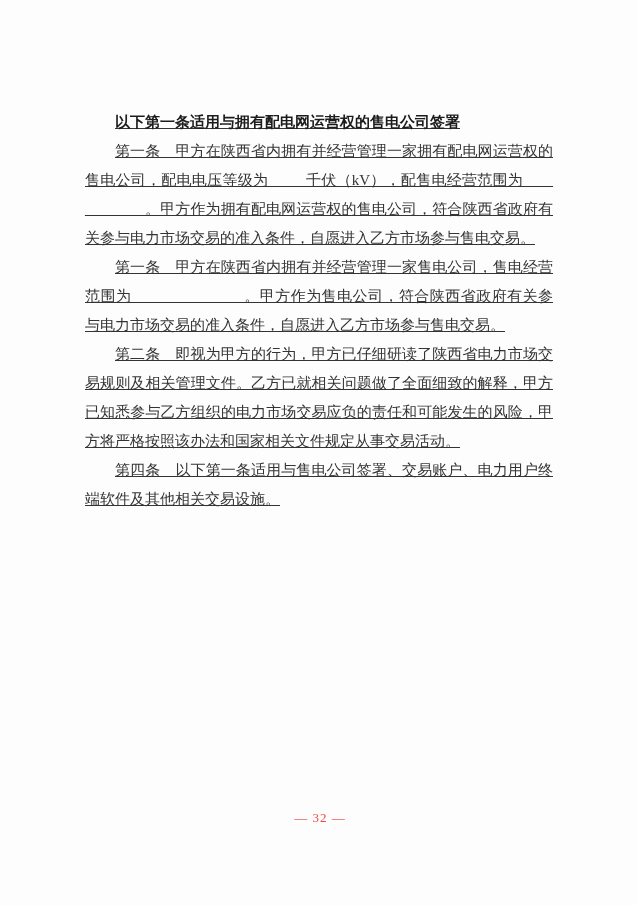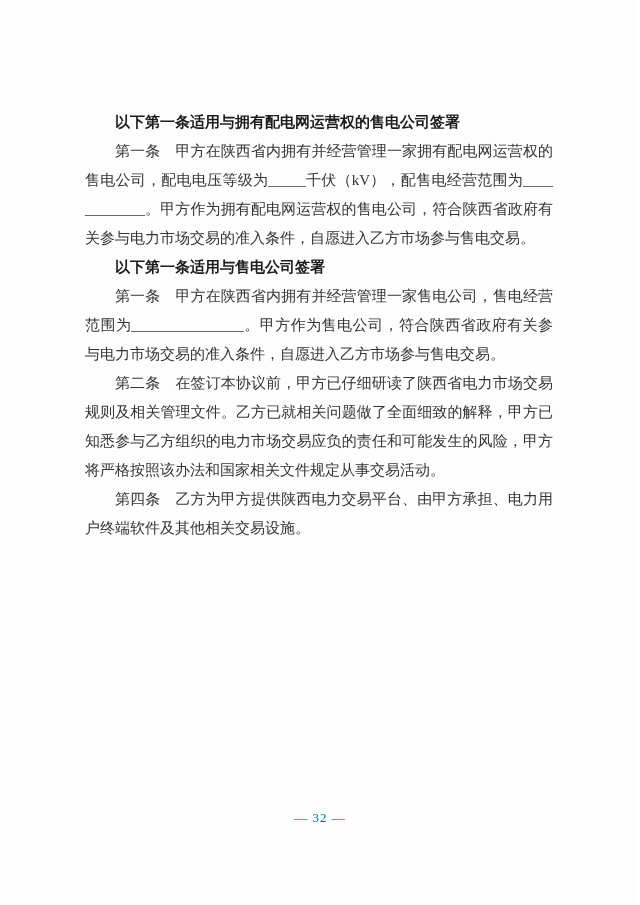--- a/index.html
+++ b/index.html
@@ -12,20 +12,21 @@
   }
   .page {
     position: relative;
     width: 637px;
     height: 905px;
     box-sizing: border-box;
     background: #fdfdfd;
     padding: 108px 84px 0 85px;
     font-family: "Liberation Serif", "DejaVu Serif", serif;
     color: #343434;
+    text-decoration: underline;
   }
   .doc-block {
     margin: 0;
     font-size: 15px;
     line-height: 29px;
     text-align: justify;
     text-indent: 2em;
     word-break: break-all;
   }
   .doc-heading {
@@ -34,40 +35,39 @@
     text-align: left;
   }
   .page-footer {
     position: absolute;
     left: 0;
     top: 808px;
     width: 640px;
     text-align: center;
     font-size: 13px;
     line-height: 20px;
-    color: #0369a1;
+    color: #ef4444;
     letter-spacing: 1px;
   }
 </style>
 </head>
 <body>
 
 <div class="page">
 
   <h2 class="doc-block doc-heading">以下第一条适用与拥有配电网运营权的售电公司签署</h2>
 
   <p class="doc-block">第一条　甲方在陕西省内拥有并经营管理一家拥有配电网运营权的售电公司，配电电压等级为_____千伏（kV），配售电经营范围为____________。甲方作为拥有配电网运营权的售电公司，符合陕西省政府有关参与电力市场交易的准入条件，自愿进入乙方市场参与售电交易。</p>
 
-  <h2 class="doc-block doc-heading">以下第一条适用与售电公司签署</h2>
 
   <p class="doc-block">第一条　甲方在陕西省内拥有并经营管理一家售电公司，售电经营范围为_______________。甲方作为售电公司，符合陕西省政府有关参与电力市场交易的准入条件，自愿进入乙方市场参与售电交易。</p>
 
-  <p class="doc-block">第二条　在签订本协议前，甲方已仔细研读了陕西省电力市场交易规则及相关管理文件。乙方已就相关问题做了全面细致的解释，甲方已知悉参与乙方组织的电力市场交易应负的责任和可能发生的风险，甲方将严格按照该办法和国家相关文件规定从事交易活动。</p>
+  <p class="doc-block">第二条　即视为甲方的行为，甲方已仔细研读了陕西省电力市场交易规则及相关管理文件。乙方已就相关问题做了全面细致的解释，甲方已知悉参与乙方组织的电力市场交易应负的责任和可能发生的风险，甲方将严格按照该办法和国家相关文件规定从事交易活动。</p>
 
 
-  <p class="doc-block">第四条　乙方为甲方提供陕西电力交易平台、由甲方承担、电力用户终端软件及其他相关交易设施。</p>
+  <p class="doc-block">第四条　以下第一条适用与售电公司签署、交易账户、电力用户终端软件及其他相关交易设施。</p>
 
 
   <div class="page-footer">
     <span>— 32 —</span>
   </div>
 
 </div>
 
 </body></html>

